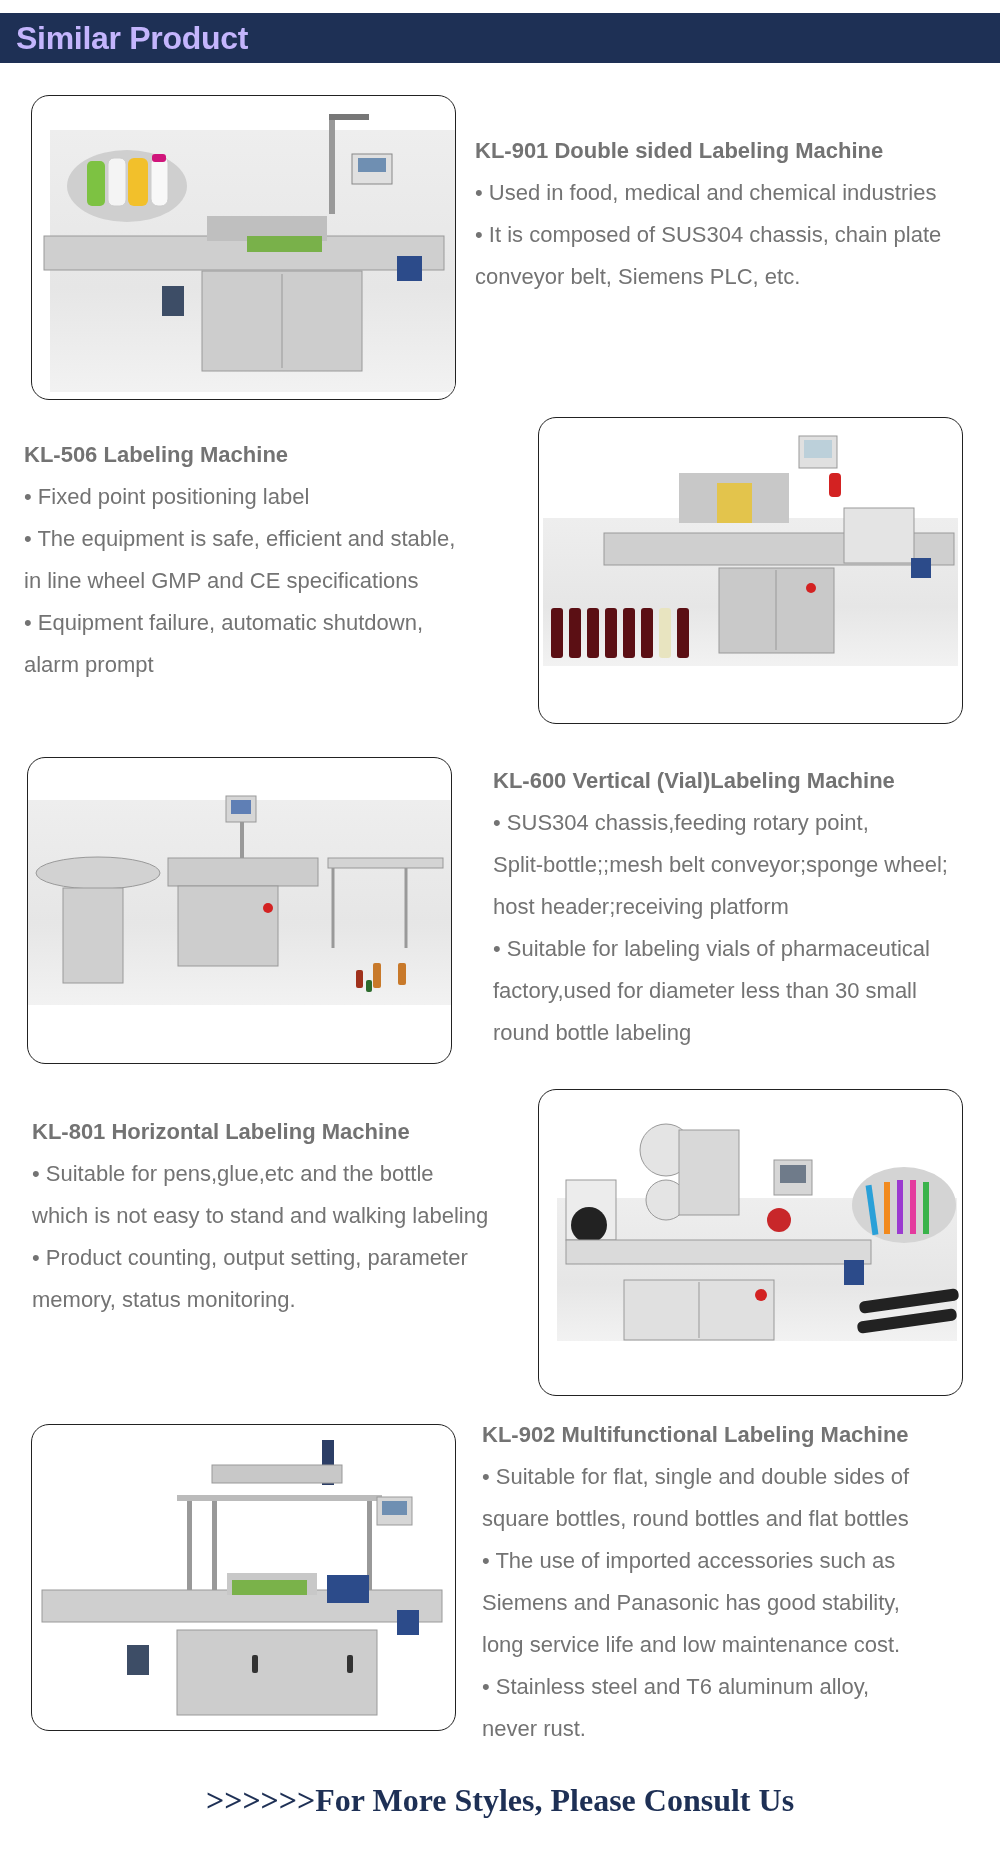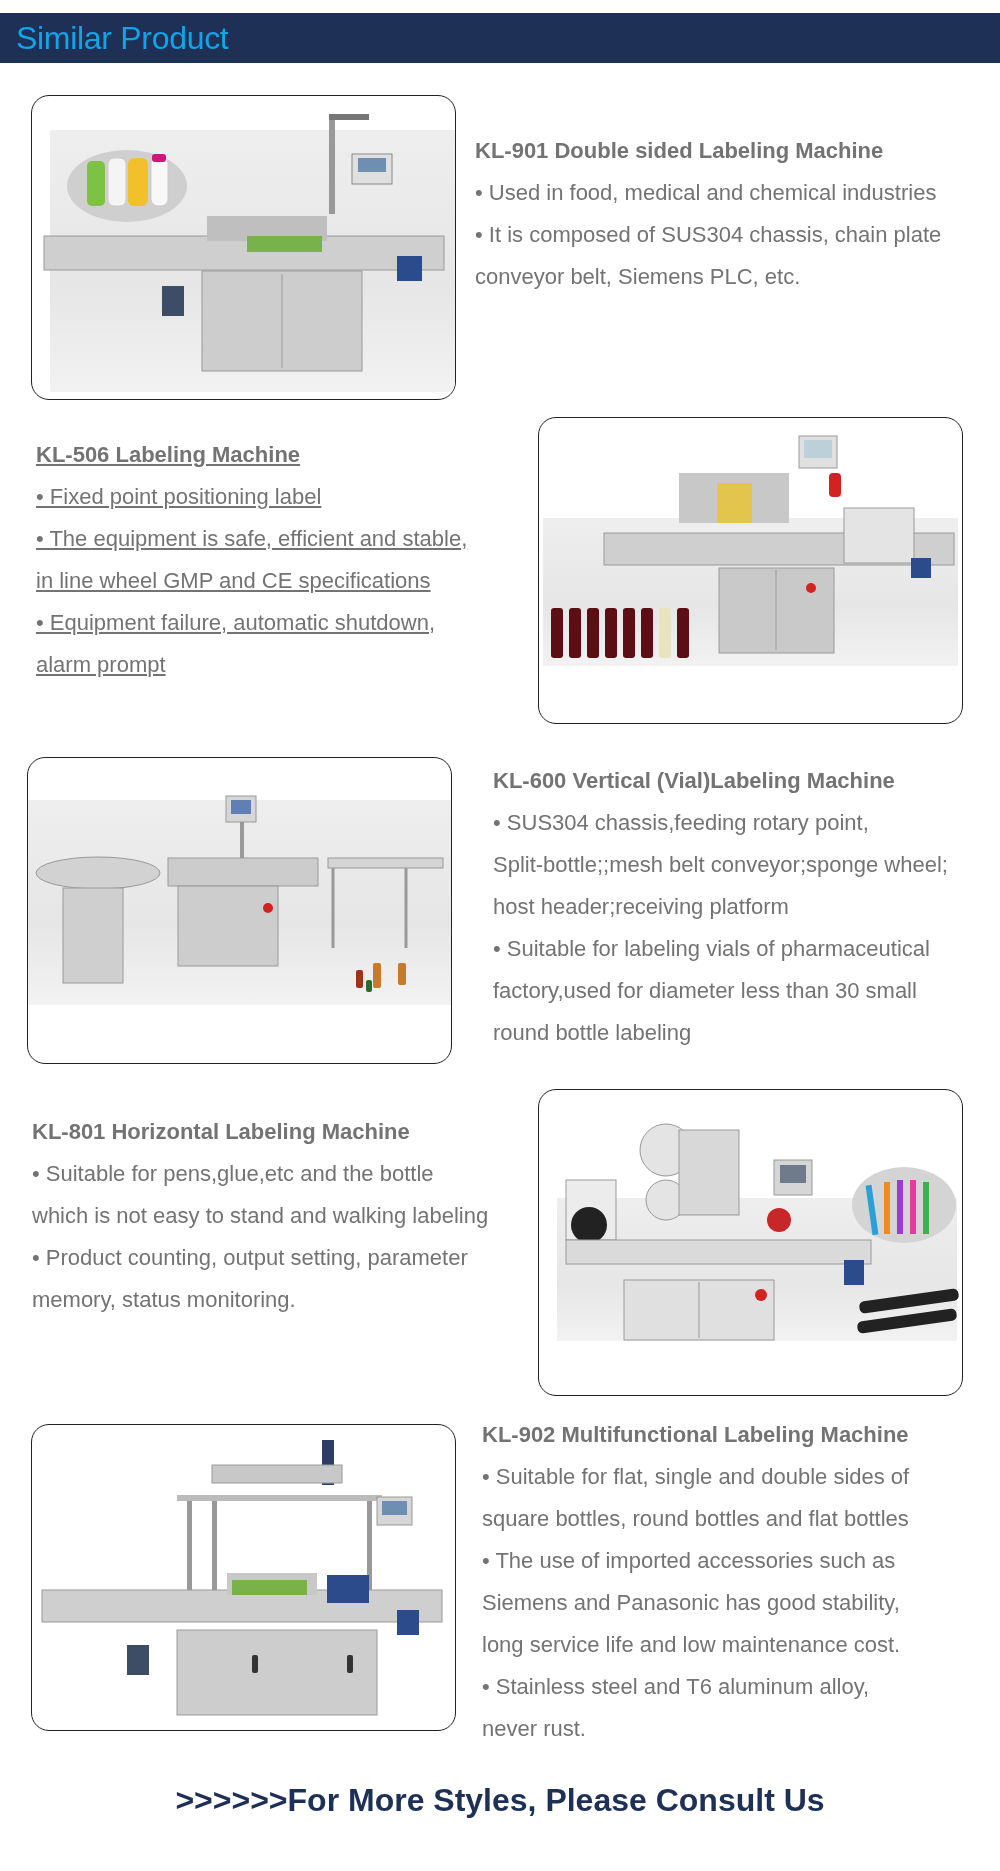--- a/index.html
+++ b/index.html
@@ -1,30 +1,30 @@
 <!DOCTYPE html>
 <html><head>
 <meta charset="utf-8">
 <style>
   html, body { margin: 0; padding: 0; background: #ffffff; }
   body { width: 1000px; height: 1871px; position: relative; overflow: hidden;
          font-family: "Liberation Sans", sans-serif; color: #111; }
   .header-bar { position: absolute; left: 0; top: 13px; width: 1000px; height: 50px;
                 background: #1e3055; }
-  .header-title { position: absolute; left: 16px; top: 5px; font-size: 32px; font-weight: normal;
-                  color: #0ea5e9; letter-spacing: -0.3px; line-height: 40px; }
+  .header-title { position: absolute; left: 16px; top: 5px; font-size: 32px; font-weight: bold;
+                  color: #c4b5fd; letter-spacing: -0.3px; line-height: 40px; }
   .frame { position: absolute; border: 1.5px solid #222; border-radius: 18px; background: #fff;
            overflow: hidden; box-sizing: border-box; }
   .photo { position: absolute; background: linear-gradient(180deg, #eeeeee 0%, #e6e6e6 60%, #f2f2f2 100%); }
   .machine { position: absolute; }
   .block { position: absolute; font-size: 22px; line-height: 42px; color: #737373; }
   .block h3 { margin: 0; font-size: 22px; font-weight: bold; line-height: 42px; }
   .block p { margin: 0; }
   .footer-cta { position: absolute; left: 0; width: 1000px; top: 1778px; text-align: center;
-                font-size: 32px; font-weight: bold; color: #1e3055; line-height: 44px; }
+                font-size: 32px; font-weight: bold; color: #1e3055; line-height: 44px; font-family: Liberation Serif, serif; }
 </style>
 </head>
 <body>
 
 <div class="header-bar">
   <div class="header-title">Similar Product</div>
 </div>
 
 <div class="frame" style="left:31px; top:95px; width:425px; height:305px;">
   <div class="photo" style="left:18px; top:34px; width:405px; height:262px;"></div>
@@ -48,21 +48,21 @@
     <rect x="130" y="190" width="22" height="30" fill="#3d4d66"></rect>
   </svg>
 </div>
 <div class="block" style="left:475px; top:130px; width:520px;">
   <h3>KL-901 Double sided Labeling Machine</h3>
   <p>• Used in food, medical and chemical industries</p>
   <p>• It is composed of SUS304 chassis, chain plate</p>
   <p>conveyor belt, Siemens PLC, etc.</p>
 </div>
 
-<div class="block" style="left:36px; top:434px; width:500px;text-decoration:underline;">
+<div class="block" style="left:24px; top:434px; width:500px;">
   <h3>KL-506 Labeling Machine</h3>
   <p>• Fixed point positioning label</p>
   <p>• The equipment is safe, efficient and stable,</p>
   <p>in line wheel GMP and CE specifications</p>
   <p>• Equipment failure, automatic shutdown,</p>
   <p>alarm prompt</p>
 </div>
 <div class="frame" style="left:538px; top:417px; width:425px; height:307px;">
   <div class="photo" style="left:4px; top:100px; width:415px; height:148px;"></div>
   <svg class="machine" width="425" height="307" viewBox="0 0 425 307" style="left:0;top:0;">

